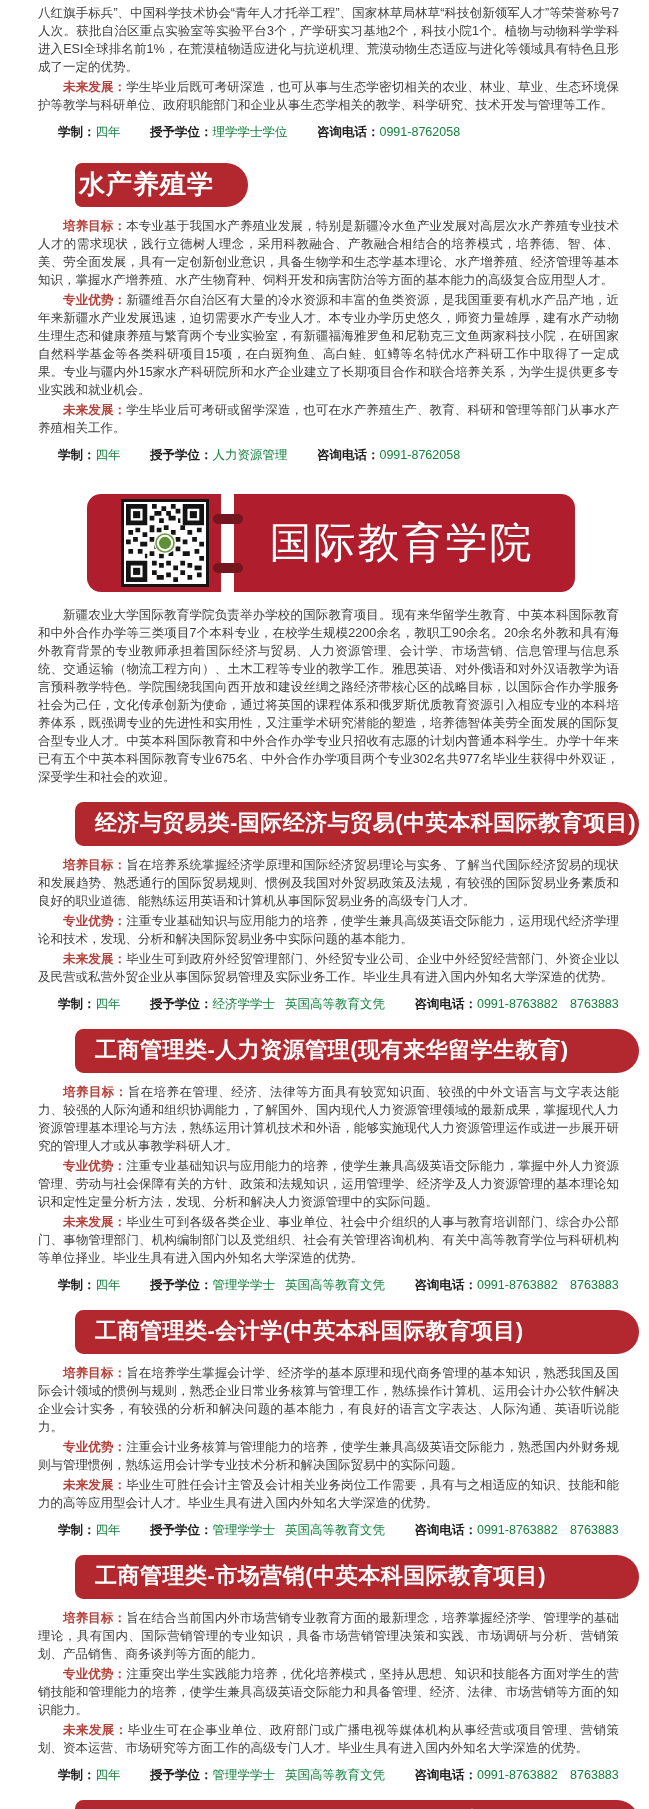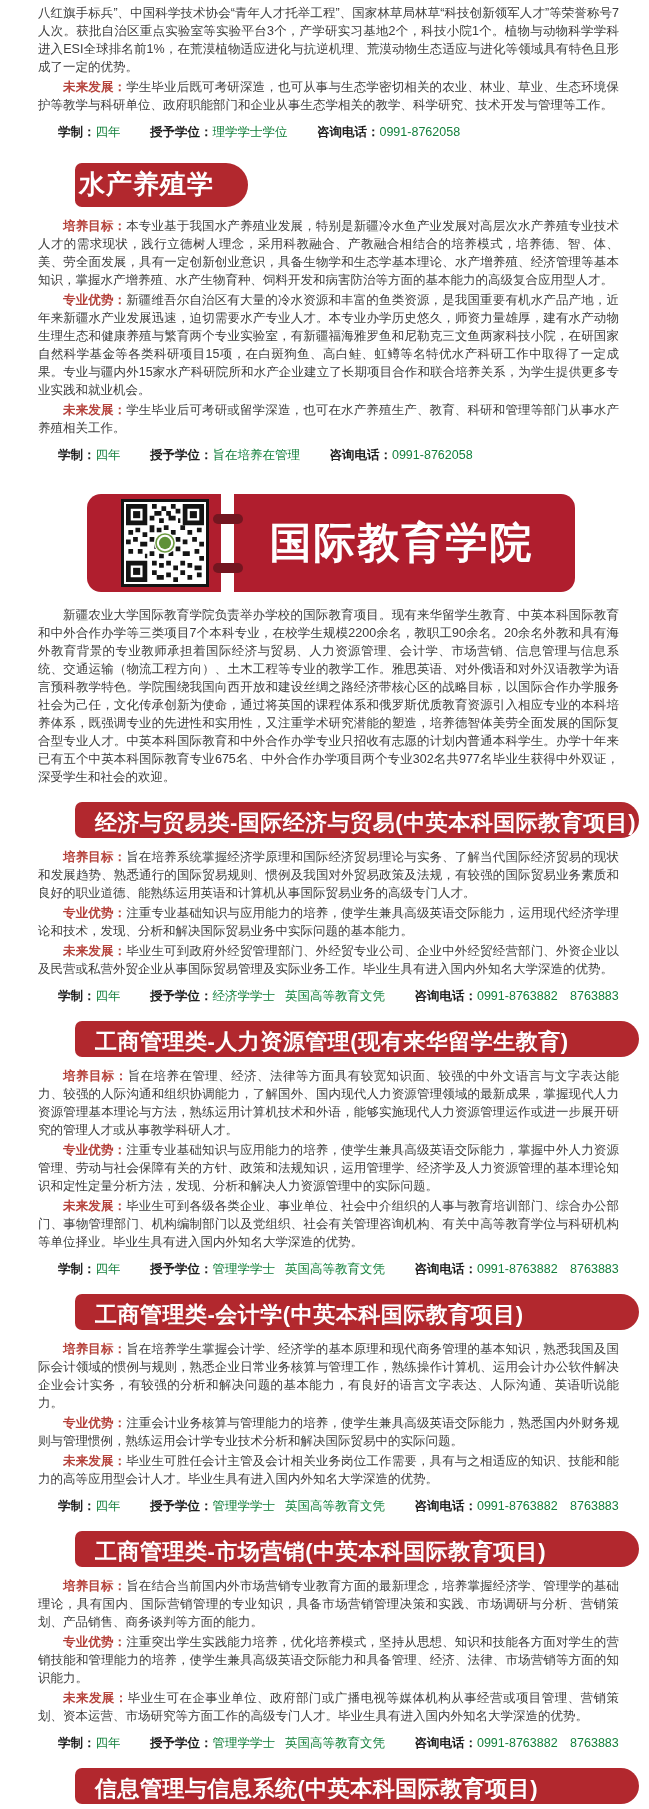--- a/index.html
+++ b/index.html
@@ -18,42 +18,42 @@
   .meta .val{color:#15803d;}
   .meta .diploma{margin-left:10px;}
   .badge{background:#b2282e;color:#ffffff;font-weight:bold;}
   .badge.small{
     display:inline-block;font-size:26px;line-height:1;
     padding:8px 34px 10px 4px;border-radius:8px 26px 26px 8px;
     margin:14px 0 10px 37px;letter-spacing:1px;
   }
   .badge.wide{
     display:block;font-size:22px;line-height:1;
-    padding:10px 0 4px 20px;border-radius:10px 26px 26px 10px;
+    padding:10px 0 12px 20px;border-radius:10px 26px 26px 10px;
     margin:16px -20px 10px 37px;letter-spacing:0.5px;
   }
   
   .banner{
     margin:30px 0 14px 49px;width:488px;height:98px;
     background:#b01e2e;border-radius:14px;
     display:flex;align-items:center;position:relative;
   }
   .qr-box{
     width:78px;height:78px;background:#ffffff;border:3px solid #141414;
     margin-left:34px;padding:2px;flex:0 0 auto;
   }
   .qr-box svg{display:block;width:100%;height:100%;}
   .banner-divider{
     width:13px;height:98px;background:#ffffff;margin-left:12px;
     display:flex;flex-direction:column;justify-content:space-around;
     align-items:center;flex:0 0 auto;position:relative;
   }
   .pin{display:block;width:30px;height:10px;border-radius:5px;background:#731620;}
   .banner-title{
-    flex:1;text-align:center;color:#ffffff;font-weight:bold;
+    flex:1;text-align:center;color:#ffffff;font-weight:normal;
     font-size:42px;letter-spacing:2px;line-height:1;padding-right:6px;
   }
 </style>
 </head>
 <body>
 
 <div class="doc">
 
   <section>
     <p class="par no-indent"><span>八红旗手标兵”、中国科学技术协会“青年人才托举工程”、国家林草局林草“科技创新领军人才”等荣誉称号7人次。获批自治区重点实验室等实验平台3个，产学研实习基地2个，科技小院1个。植物与动物科学学科进入ESI全球排名前1%，在荒漠植物适应进化与抗逆机理、荒漠动物生态适应与进化等领域具有特色且形成了一定的优势。</span></p>
@@ -65,21 +65,21 @@
     </div>
   </section>
 
   <section>
     <div class="badge small">水产养殖学</div>
     <p class="par"><span class="label">培养目标：</span><span>本专业基于我国水产养殖业发展，特别是新疆冷水鱼产业发展对高层次水产养殖专业技术人才的需求现状，践行立德树人理念，采用科教融合、产教融合相结合的培养模式，培养德、智、体、美、劳全面发展，具有一定创新创业意识，具备生物学和生态学基本理论、水产增养殖、经济管理等基本知识，掌握水产增养殖、水产生物育种、饲料开发和病害防治等方面的基本能力的高级复合应用型人才。</span></p>
     <p class="par"><span class="label">专业优势：</span><span>新疆维吾尔自治区有大量的冷水资源和丰富的鱼类资源，是我国重要有机水产品产地，近年来新疆水产业发展迅速，迫切需要水产专业人才。本专业办学历史悠久，师资力量雄厚，建有水产动物生理生态和健康养殖与繁育两个专业实验室，有新疆福海雅罗鱼和尼勒克三文鱼两家科技小院，在研国家自然科学基金等各类科研项目15项，在白斑狗鱼、高白鲑、虹鳟等名特优水产科研工作中取得了一定成果。专业与疆内外15家水产科研院所和水产企业建立了长期项目合作和联合培养关系，为学生提供更多专业实践和就业机会。</span></p>
     <p class="par"><span class="label">未来发展：</span><span>学生毕业后可考研或留学深造，也可在水产养殖生产、教育、科研和管理等部门从事水产养殖相关工作。</span></p>
     <div class="meta">
       <span class="meta-item"><b>学制：</b><span class="val">四年</span></span>
-      <span class="meta-item"><b>授予学位：</b><span class="val">旨在培养在管理</span></span>
+      <span class="meta-item"><b>授予学位：</b><span class="val">人力资源管理</span></span>
       <span class="meta-item"><b>咨询电话：</b><span class="val">0991-8762058</span></span>
     </div>
   </section>
 
   <div class="banner">
     <div class="qr-box">
       <svg viewBox="0 0 33 33" xmlns="http://www.w3.org/2000/svg">
         <g fill="#141414">
           <path fill-rule="evenodd" d="M0 0h9v9H0zM2 2v5h5V2z"></path>
             <rect x="3" y="3" width="3" height="3"></rect>

